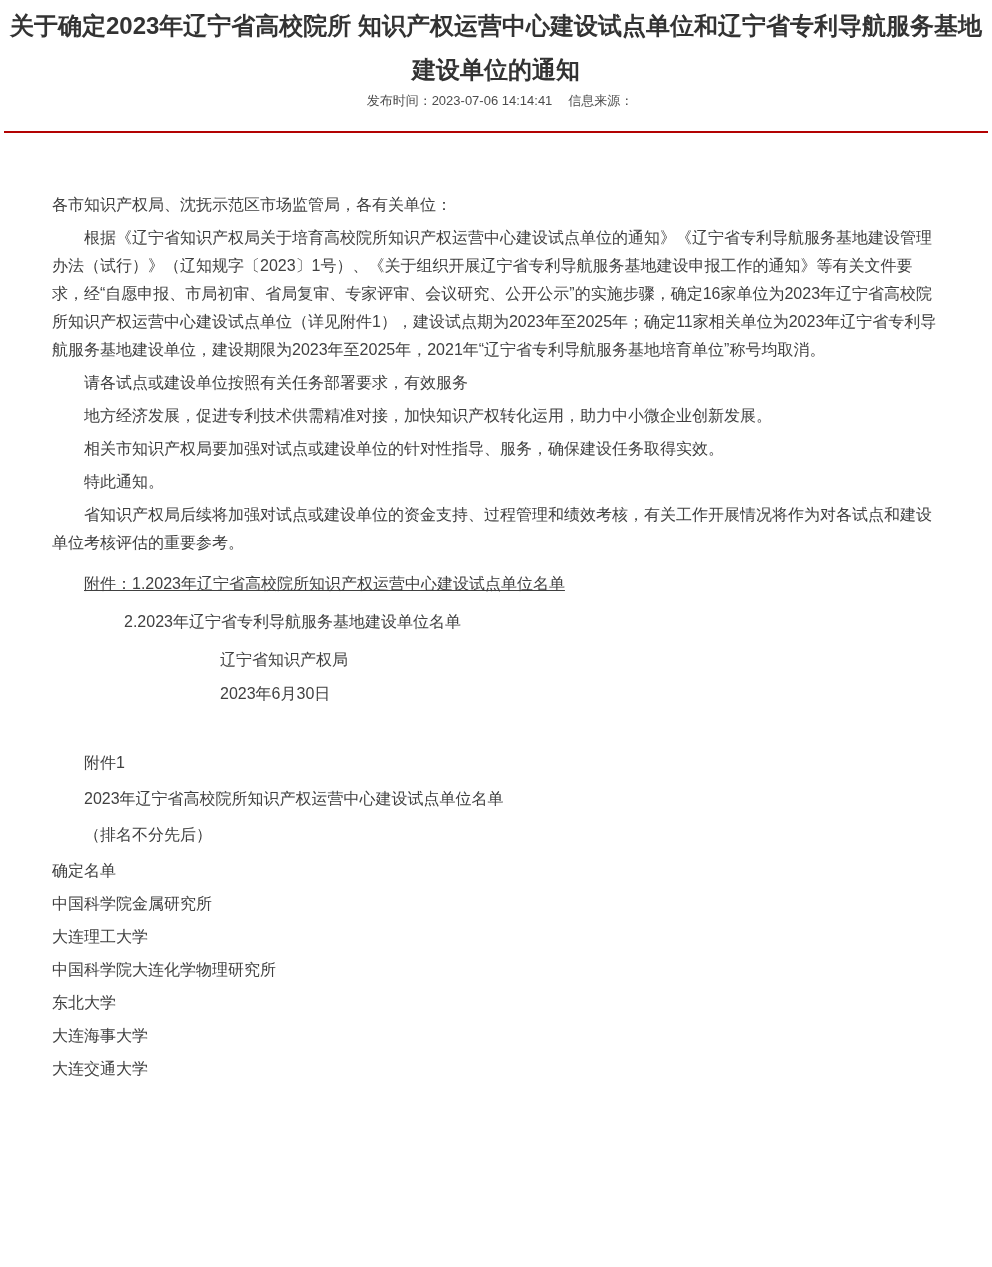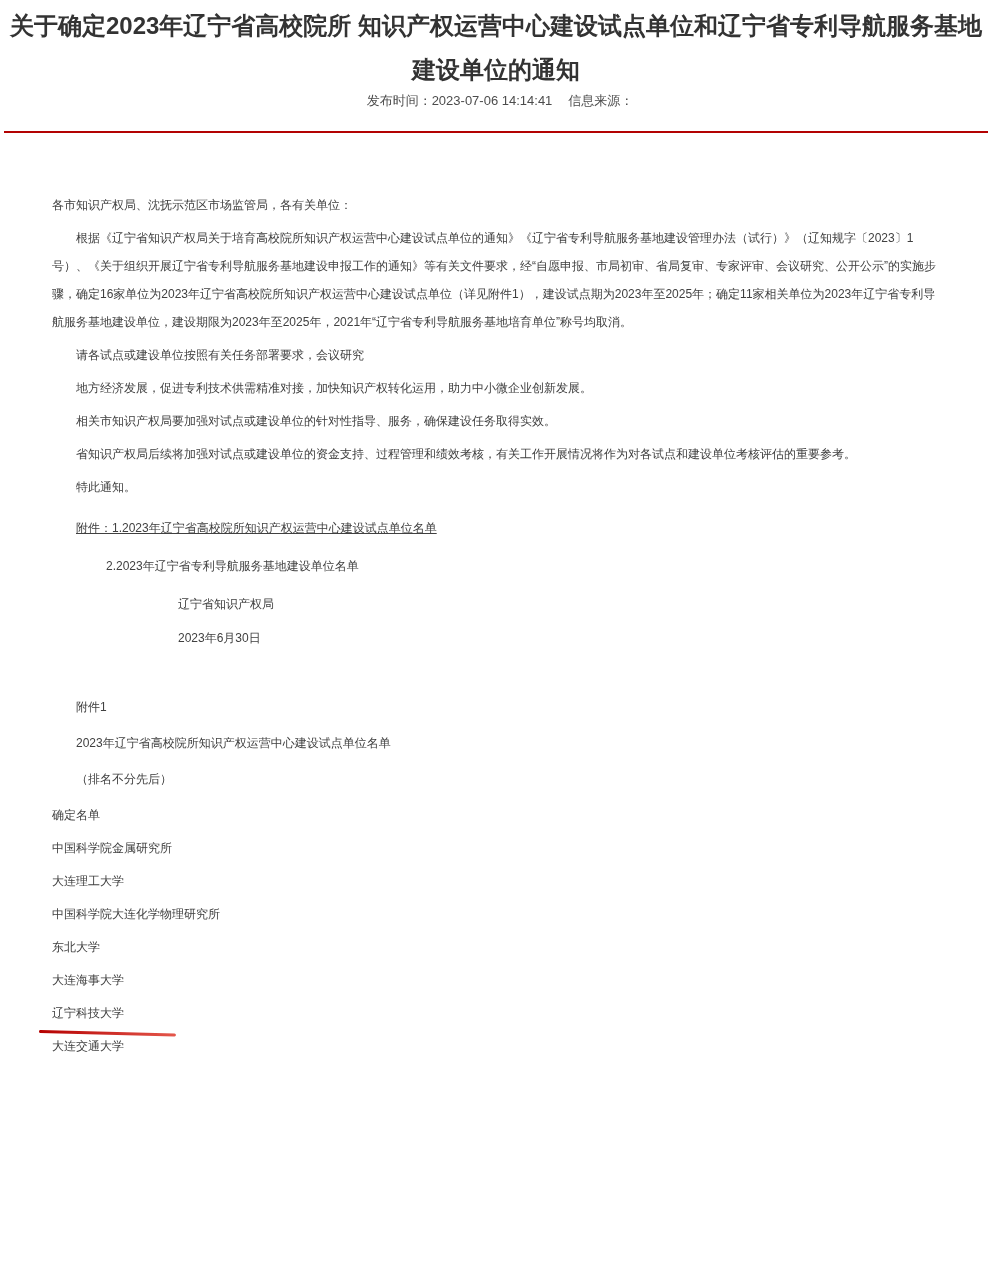--- a/index.html
+++ b/index.html
@@ -16,21 +16,21 @@
   .title span{display:block;}
   .meta{
     text-align:center;font-size:13px;color:#4c4c4c;line-height:18px;margin-top:0;padding-left:8px;
   }
   .meta .gap{display:inline-block;width:16px;}
   .divider{
     height:2px;background:#b30202;margin:21px 4px 0 4px;
   }
   .content{
     margin:58px 50px 0 52px;
-    font-size:12px;line-height:28px;color:#404040;
+    font-size:16px;line-height:28px;color:#404040;
   }
   .content p{margin:5px 0;}
   p.indent{text-indent:2em;}
   p.attach1{text-indent:2em;margin-top:13px;text-decoration:underline;}
   p.attach2{text-indent:4.5em;margin:10px 0;}
   p.sig-org{text-indent:10.5em;margin:1px 0;}
   p.sig-date{text-indent:10.5em;margin:6px 0;}
   .annex{margin-top:41px;}
   .annex p{margin:8px 0;}
   .list-header{margin:16px 0;}
@@ -51,41 +51,37 @@
 
 <div class="meta">
   <span>发布时间：</span><span>2023-07-06 14:14:41</span><span class="gap"></span><span>信息来源：</span>
 </div>
 
 <div class="divider"></div>
 
 <div class="content">
   <p>各市知识产权局、沈抚示范区市场监管局，各有关单位：</p>
   <p class="indent">根据《辽宁省知识产权局关于培育高校院所知识产权运营中心建设试点单位的通知》《辽宁省专利导航服务基地建设管理办法（试行）》（辽知规字〔2023〕1号）、《关于组织开展辽宁省专利导航服务基地建设申报工作的通知》等有关文件要求，经“自愿申报、市局初审、省局复审、专家评审、会议研究、公开公示”的实施步骤，确定16家单位为2023年辽宁省高校院所知识产权运营中心建设试点单位（详见附件1），建设试点期为2023年至2025年；确定11家相关单位为2023年辽宁省专利导航服务基地建设单位，建设期限为2023年至2025年，2021年“辽宁省专利导航服务基地培育单位”称号均取消。</p>
-  <p class="indent">请各试点或建设单位按照有关任务部署要求，会议研究</p>
+  <p class="indent">请各试点或建设单位按照有关任务部署要求，有效服务</p>
   <p class="indent">地方经济发展，促进专利技术供需精准对接，加快知识产权转化运用，助力中小微企业创新发展。</p>
   <p class="indent">相关市知识产权局要加强对试点或建设单位的针对性指导、服务，确保建设任务取得实效。</p>
+  <p class="indent">特此通知。</p>
   <p class="indent">省知识产权局后续将加强对试点或建设单位的资金支持、过程管理和绩效考核，有关工作开展情况将作为对各试点和建设单位考核评估的重要参考。</p>
-  <p class="indent">特此通知。</p>
   <p class="attach1">附件：1.2023年辽宁省高校院所知识产权运营中心建设试点单位名单</p>
   <p class="attach2">2.2023年辽宁省专利导航服务基地建设单位名单</p>
   <p class="sig-org">辽宁省知识产权局</p>
   <p class="sig-date">2023年6月30日</p>
 
   <div class="annex">
     <p class="indent">附件1</p>
     <p class="indent">2023年辽宁省高校院所知识产权运营中心建设试点单位名单</p>
     <p class="indent">（排名不分先后）</p>
   </div>
 
   <p class="list-header">确定名单</p>
 
   <p class="list-item">中国科学院金属研究所</p>
   <p class="list-item">大连理工大学</p>
   <p class="list-item">中国科学院大连化学物理研究所</p>
   <p class="list-item">东北大学</p>
   <p class="list-item">大连海事大学</p>
-  <p class="list-item">
-    <span>辽宁科技大学</span>
-    <span class="red-underline"></span>
-  </p>
   <p class="list-item">大连交通大学</p>
 </div>
 
 </body></html>

